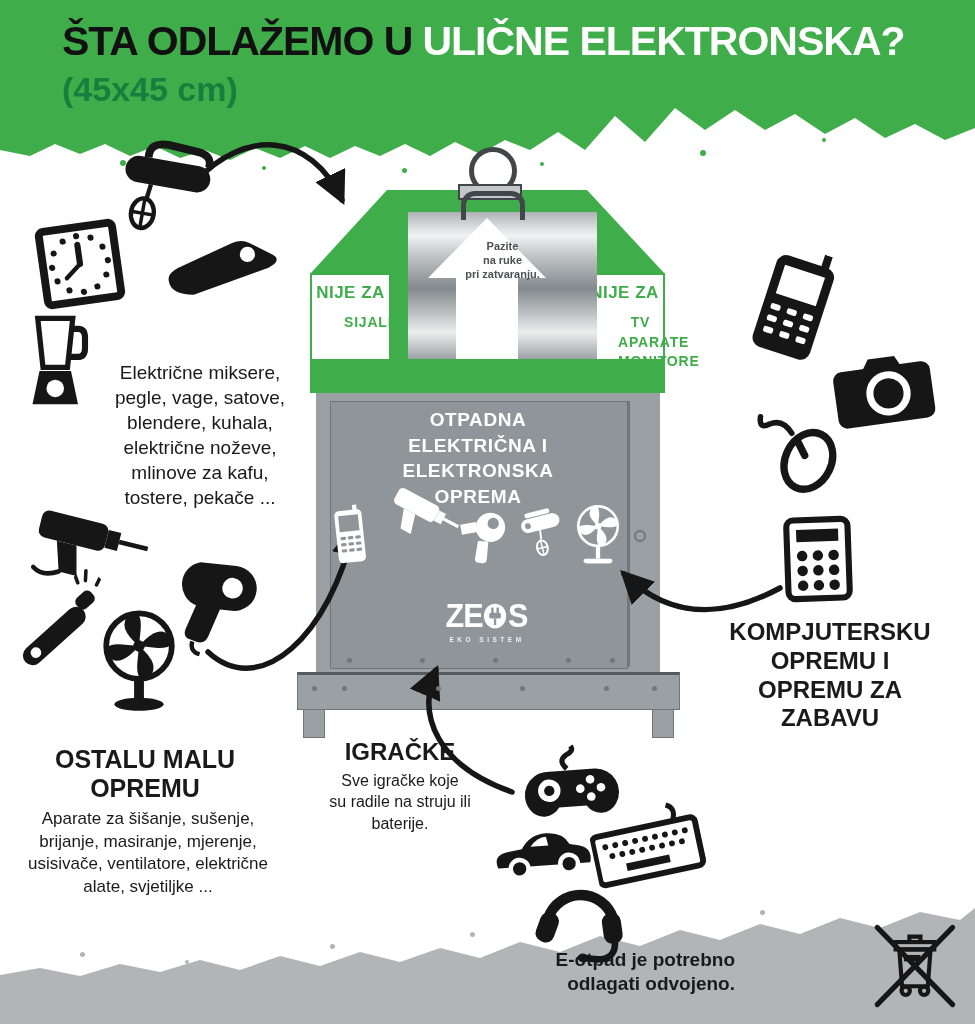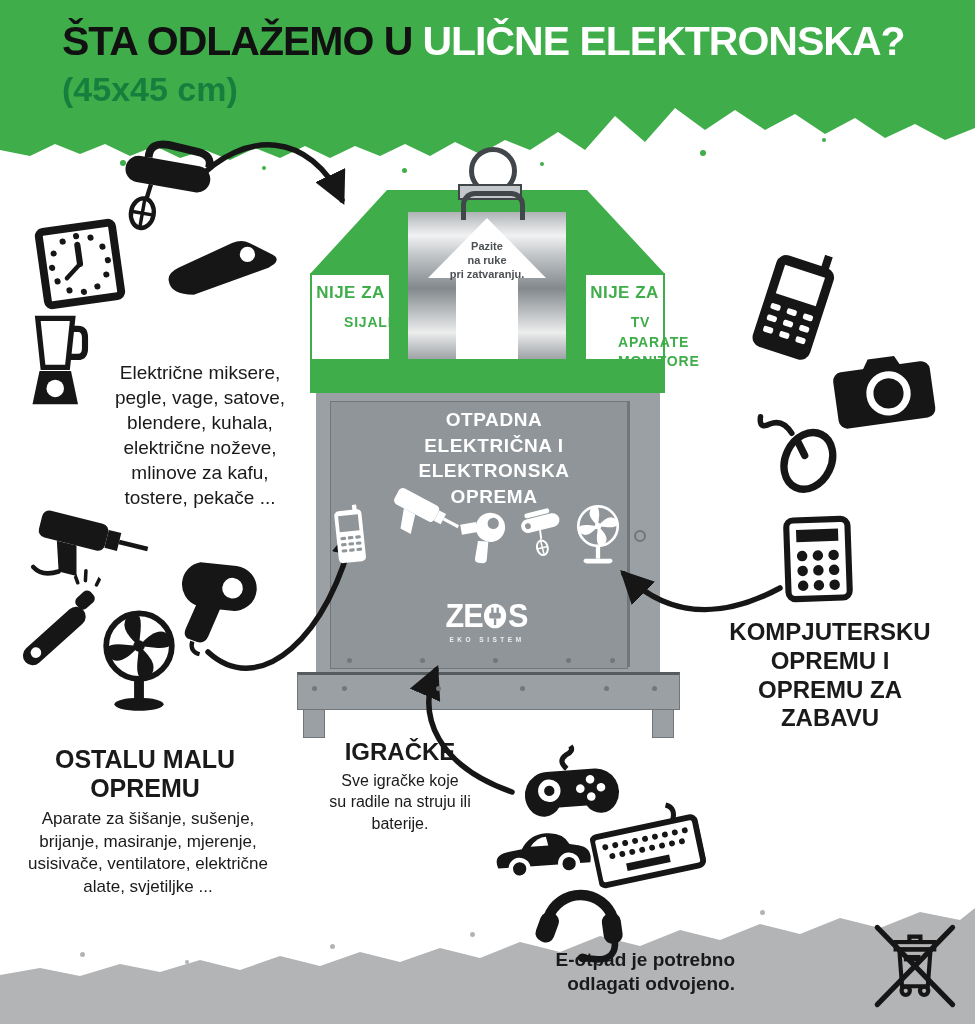--- a/index.html
+++ b/index.html
@@ -37,33 +37,33 @@
   .mount{left:458px;top:184px;width:60px;height:12px;background:#c3c7ca;border:2px solid #41464a;z-index:3;}
   .harc{left:461px;top:191px;width:54px;height:24px;border:5px solid #41464a;border-bottom:none;
         border-radius:14px 14px 0 0;z-index:6;}
   .hood{left:310px;top:190px;width:355px;height:84px;background:#3fae4a;
         clip-path:polygon(77px 0px,277px 0px,355px 84px,0px 84px);}
   .hood-mid{left:310px;top:273px;width:355px;height:120px;background:#3fae4a;}
   .panel{top:275px;width:77px;height:84px;background:#fff;z-index:4;text-align:center;}
   .panel.left{left:312px;} .panel.right{left:586px;}
   .nije{margin-top:8px;font-size:17px;font-weight:bold;color:#3fae4a;letter-spacing:.5px;}
   .nije-sub{margin-top:10px;font-size:14px;font-weight:bold;color:#3fae4a;letter-spacing:.8px;line-height:1.4;margin-left:32px;}
-  .chute{left:408px;top:212px;width:158px;height:147px;z-index:5;overflow:hidden;
+  .chute{left:408px;top:212px;width:189px;height:147px;z-index:5;overflow:hidden;
      background:linear-gradient(180deg,#aeb2b5 0%,#d9dbdd 10%,#f0f1f2 16%,#c0c4c7 30%,#83898d 52%,
        #c9ccce 72%,#eceded 82%,#9ea3a7 100%);}
   .chute-tri{left:20px;top:6px;width:0;height:0;border-left:59px solid transparent;
      border-right:59px solid transparent;border-bottom:60px solid #fff;}
   .chute-stem{left:48px;top:64px;width:62px;height:83px;background:#fff;}
   .chute-txt{left:0;top:28px;width:100%;font-size:11px;font-weight:bold;color:#4b5054;line-height:1.25;z-index:6;}
   .body-box{left:316px;top:393px;width:344px;height:282px;background:#9aa0a4;}
   .inner-panel{left:330px;top:401px;width:296px;height:266px;background:#8f9599;border:1px solid #70767a;}
   .door-line{left:628px;top:401px;width:2px;height:266px;background:#70767a;}
   .latch{left:634px;top:530px;width:8px;height:8px;border:2px solid #70767a;border-radius:50%;}
   .front-title{left:330px;top:407px;width:296px;font-size:19px;font-weight:bold;color:#fff;
-      letter-spacing:.6px;line-height:1.35;z-index:3;padding-left:16px;}
+      letter-spacing:.6px;line-height:1.35;z-index:3;}
   .rivet{width:5px;height:5px;background:#71777b;border-radius:50%;z-index:4;}
   .base-bar{left:297px;top:672px;width:381px;height:34px;background:#9aa0a4;border:1px solid #70767a;
       border-top:3px solid #565b5f;z-index:3;}
   .leg{top:706px;width:20px;height:30px;background:#9aa0a4;border:1px solid #70767a;}
 
   
   .zeos{left:427px;top:596px;width:120px;z-index:4;display:flex;flex-direction:column;align-items:center;}
   .zeos-row{display:flex;align-items:center;justify-content:center;font-size:34px;font-weight:bold;
      color:#fff;letter-spacing:-1px;transform:scaleX(.9);}
   .zeos-sub{font-size:6.5px;letter-spacing:3.5px;color:#eef0f1;margin-top:1px;font-weight:bold;}

